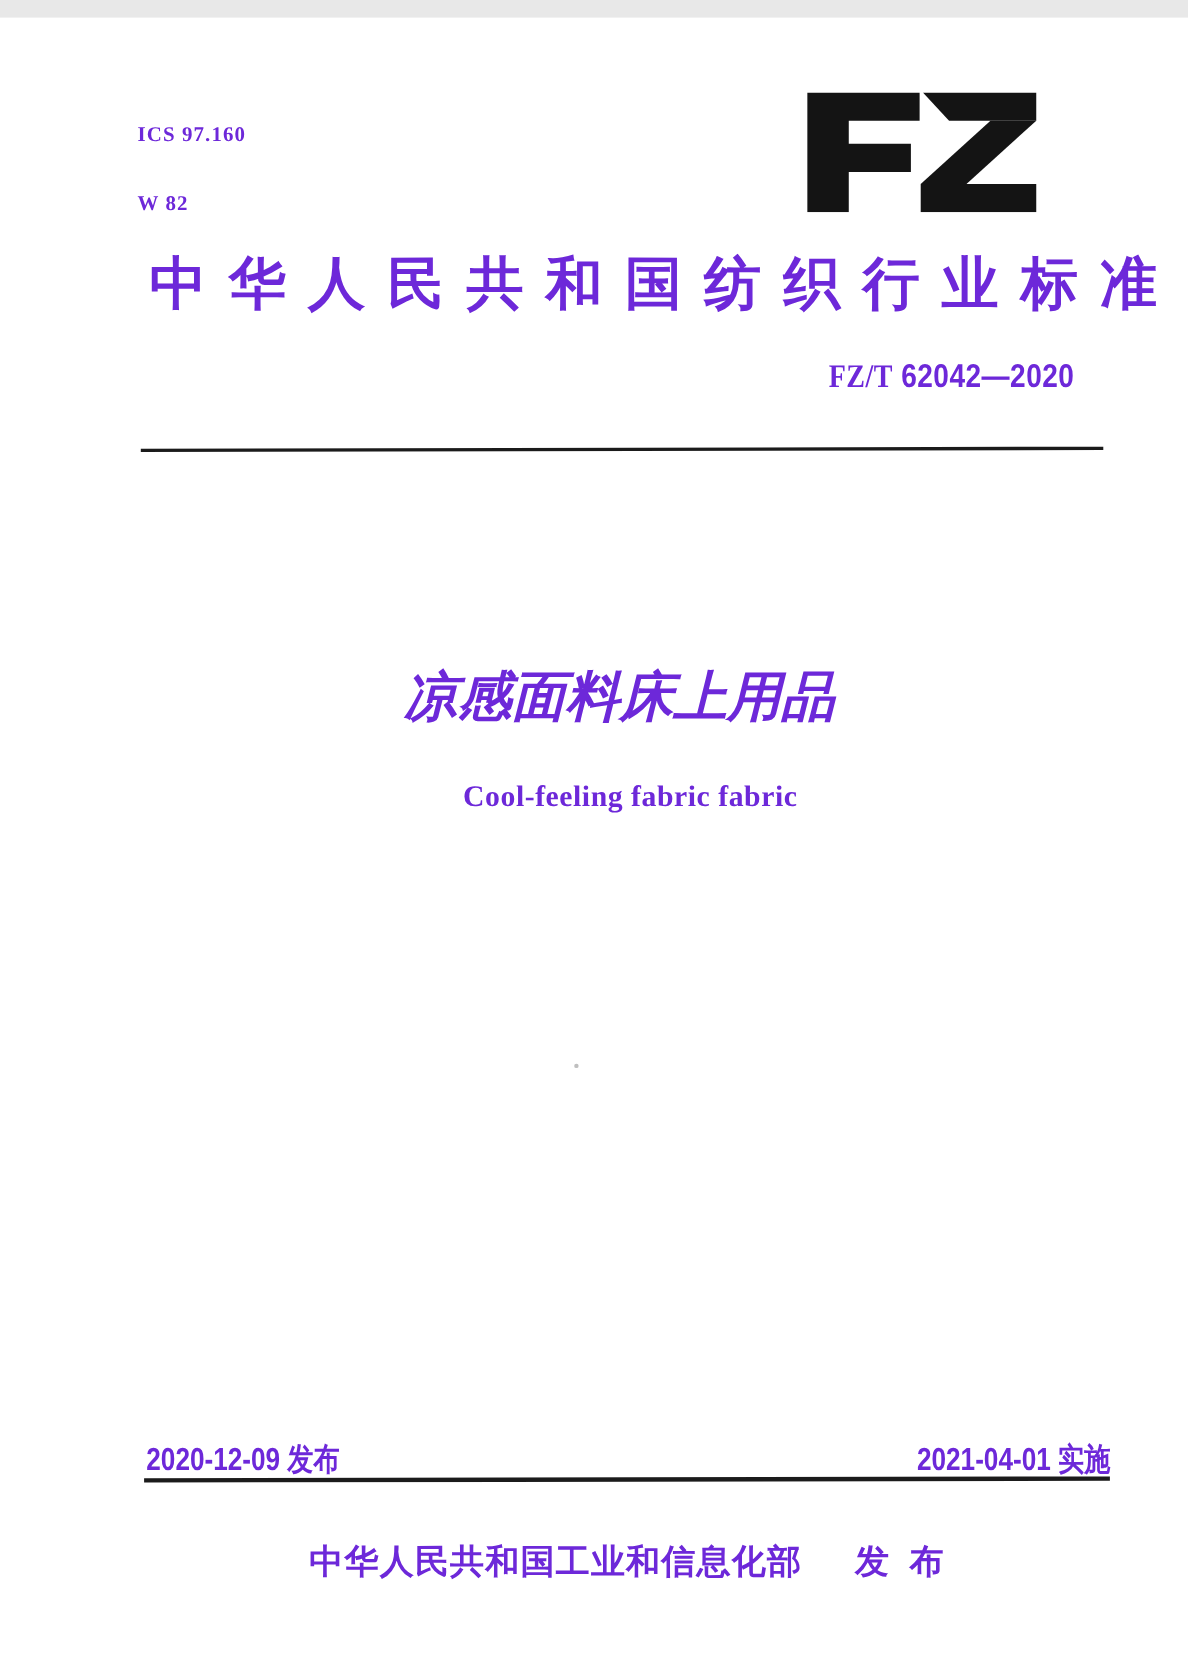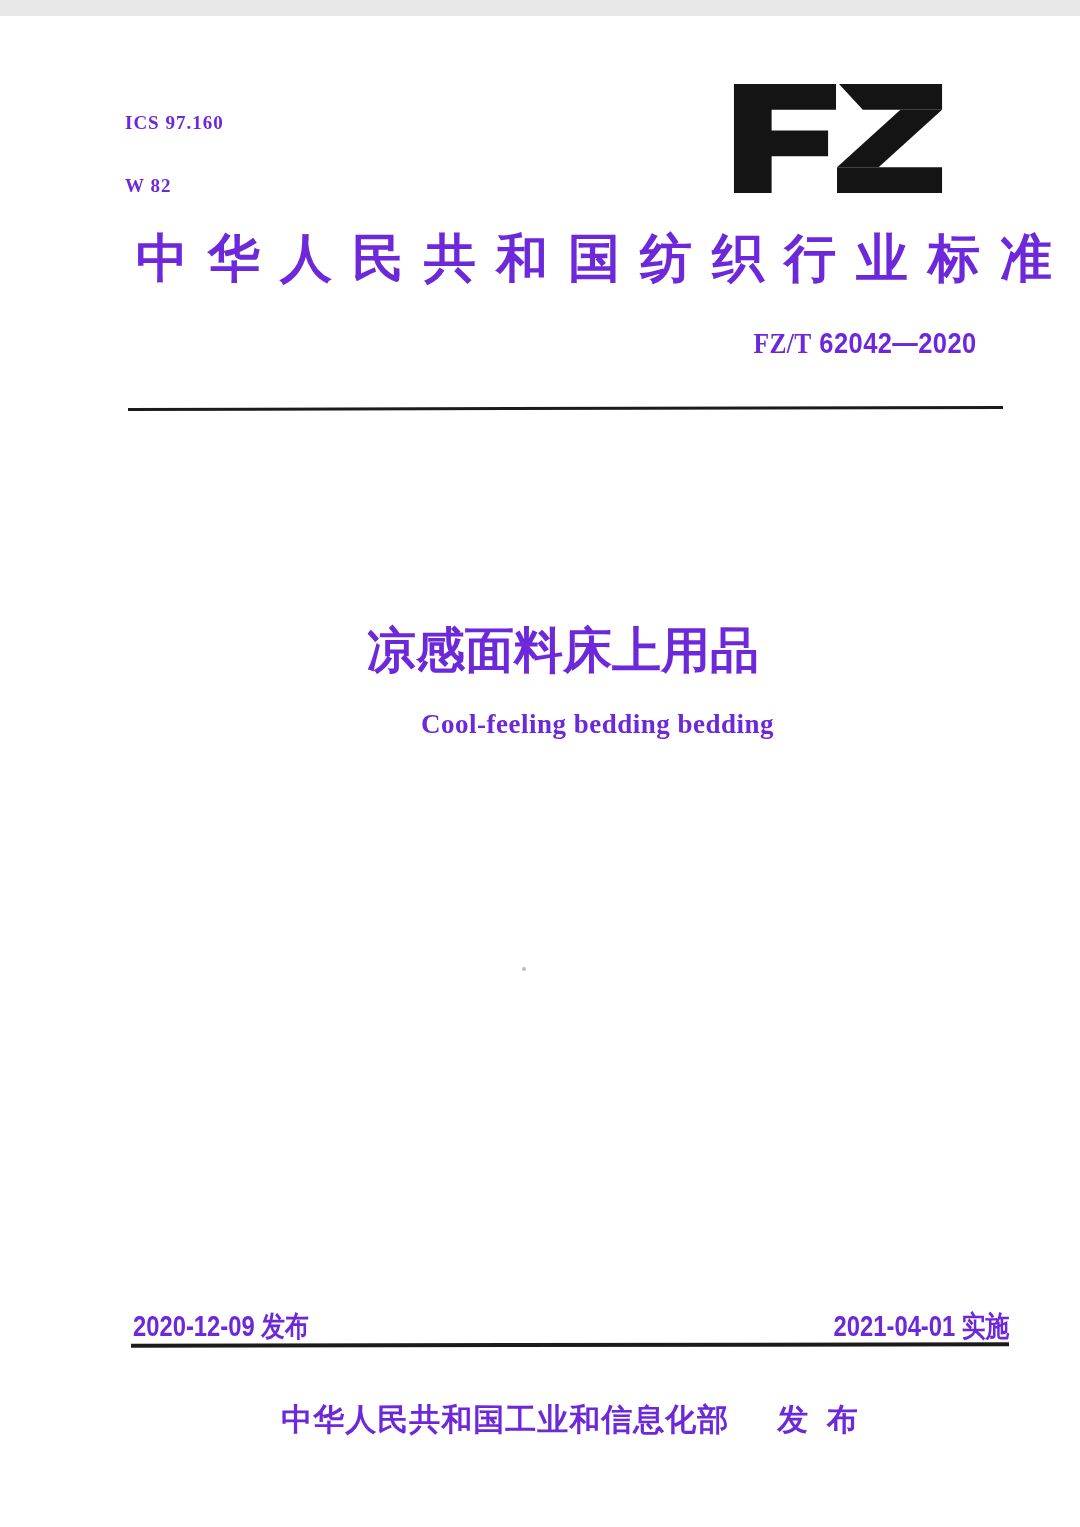--- a/index.html
+++ b/index.html
@@ -59,26 +59,27 @@
     left: 128px;
     top: 391px;
     width: 875px;
     height: 3px;
     background: #1b1b1b;
     transform: rotate(-0.12deg);
   }
   .main-title {
     position: absolute;
     left: 367px;
-    top: 608px;
+    top: 592px;
     font-size: 49px;
     font-weight: bold;
     letter-spacing: 0px;
     white-space: nowrap;
     line-height: 1.1;
+    font-style: italic;
   }
   .english-title {
     position: absolute;
     left: 421px;
     top: 693px;
     font-family: "Liberation Serif", serif;
     font-size: 27px;
     font-weight: bold;
     white-space: nowrap;
     letter-spacing: 0.5px;
@@ -162,21 +163,21 @@
 
   <div class="std-code">
     <span class="serif">FZ/T</span>
     <span>62042—2020</span>
   </div>
 
   <div class="rule-top"></div>
 
   <div class="main-title">凉感面料床上用品</div>
 
-  <div class="english-title">Cool-feeling bedding bedding</div>
+  <div class="english-title">Cool-feeling fabric fabric</div>
 
   <div class="artifact-dot"></div>
 
   <div class="date-left">2020-12-09 发布</div>
 
   <div class="date-right">2021-04-01 实施</div>
 
   <div class="rule-bottom"></div>
 
   <div class="issuer-row">

